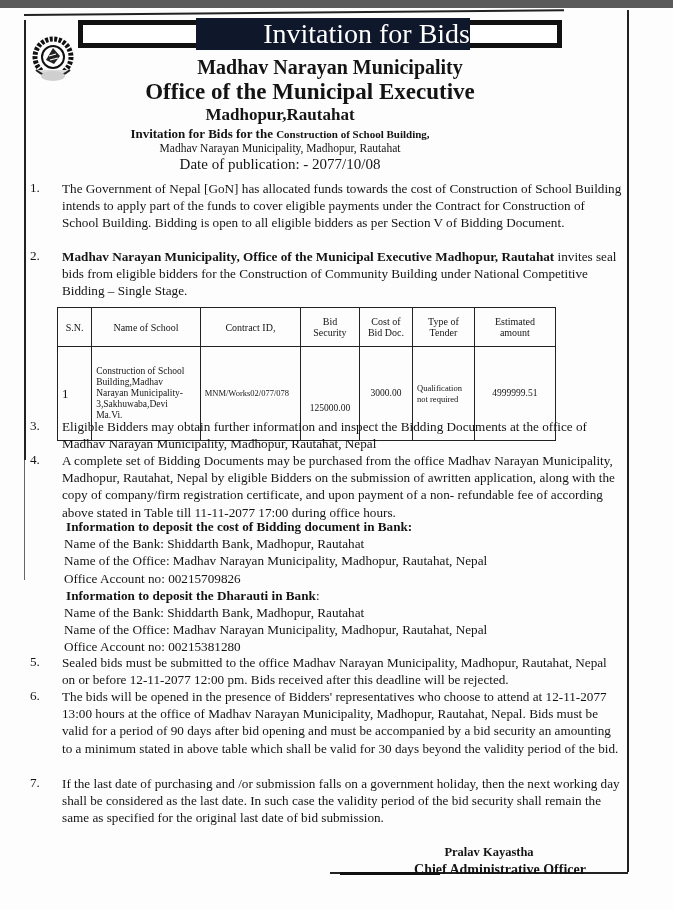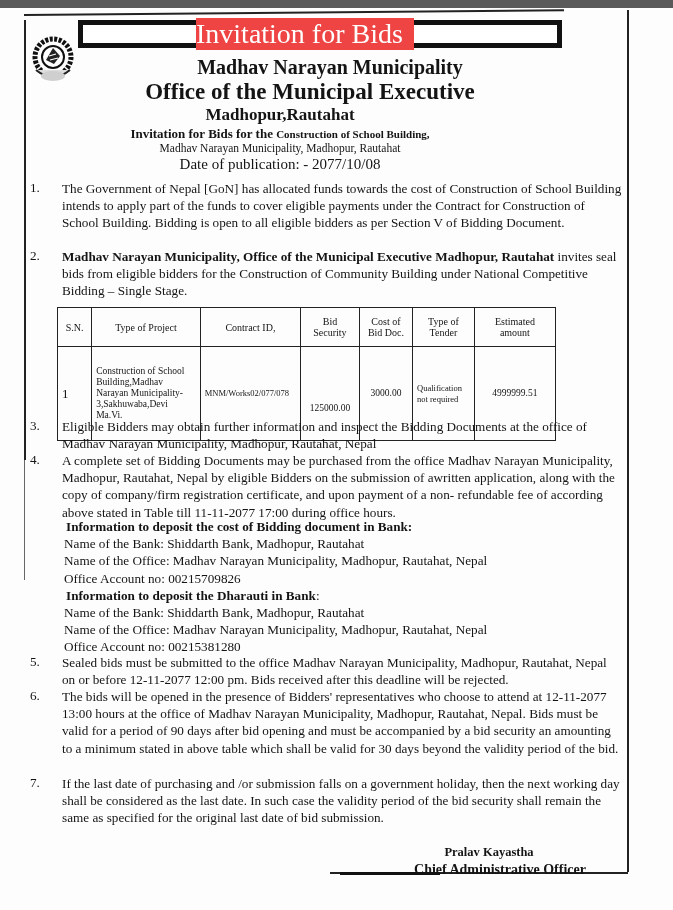--- a/index.html
+++ b/index.html
@@ -17,23 +17,23 @@
   .frame-bottom { position: absolute; left: 330px; top: 872px; width: 298px; height: 2px; background: #222; }
   .frame-bottom-thick { position: absolute; left: 340px; top: 872px; width: 100px; height: 3px; background: #111; }
 
   .emblem { position: absolute; left: 30px; top: 36px; width: 46px; height: 50px; }
 
   .title-banner {
     position: absolute; left: 78px; top: 20px; width: 484px; height: 28px;
     border: 5px solid #111; box-sizing: border-box; background: #fff;
   }
   .title-text {
-    position: absolute; left: 196px; top: 18px; width: 218px; height: 32px;
-    background: #ef4444; color: #fff; font-size: 28px; line-height: 32px;
-    text-align: left; font-family: "Liberation Serif", serif;
+    position: absolute; left: 196px; top: 18px; width: 274px; height: 32px;
+    background: #0f172a; color: #fff; font-size: 28px; line-height: 32px;
+    text-align: right; font-family: "Liberation Serif", serif;
   }
   .center { position: absolute; left: 60px; width: 540px; text-align: center; }
   .h-muni { top: 56px; font-size: 20px; font-weight: bold; }
   .h-office { top: 79px; font-size: 23px; font-weight: bold; left: 40px; }
   .h-place { top: 105px; font-size: 17px; font-weight: bold; left: 10px; }
   .h-ifb { top: 126px; font-size: 13px; font-weight: bold; left: 10px; }
   .h-ifb .small { font-size: 11px; }
   .h-addr { top: 142px; font-size: 11.5px; left: 10px; }
   .h-date { top: 156px; font-size: 15px; left: 10px; }
 
@@ -94,21 +94,21 @@
 <div class="num" style="top:180px">1.</div>
 <div class="para" style="top:180px">The Government of Nepal [GoN] has allocated funds towards the cost of Construction of School Building intends to apply part of the funds to cover eligible payments under the Contract for Construction of School Building. Bidding is open to all eligible bidders as per Section V of Bidding Document.</div>
 
 <div class="num" style="top:248px">2.</div>
 <div class="para" style="top:248px"><b>Madhav Narayan Municipality, Office of the Municipal Executive Madhopur, Rautahat</b><span> invites seal bids from eligible bidders for the Construction of Community Building under National Competitive Bidding – Single Stage.</span></div>
 
 <table class="bids">
   <thead>
     <tr>
       <th class="c-sn">S.N.</th>
-      <th class="c-name">Type of Project</th>
+      <th class="c-name">Name of School</th>
       <th class="c-cid">Contract ID,</th>
       <th class="c-sec">Bid Security</th>
       <th class="c-cost">Cost of Bid Doc.</th>
       <th class="c-type">Type of Tender</th>
       <th class="c-est">Estimated amount</th>
     </tr>
   </thead>
   <tbody>
     <tr>
       <td class="sn">1</td>

